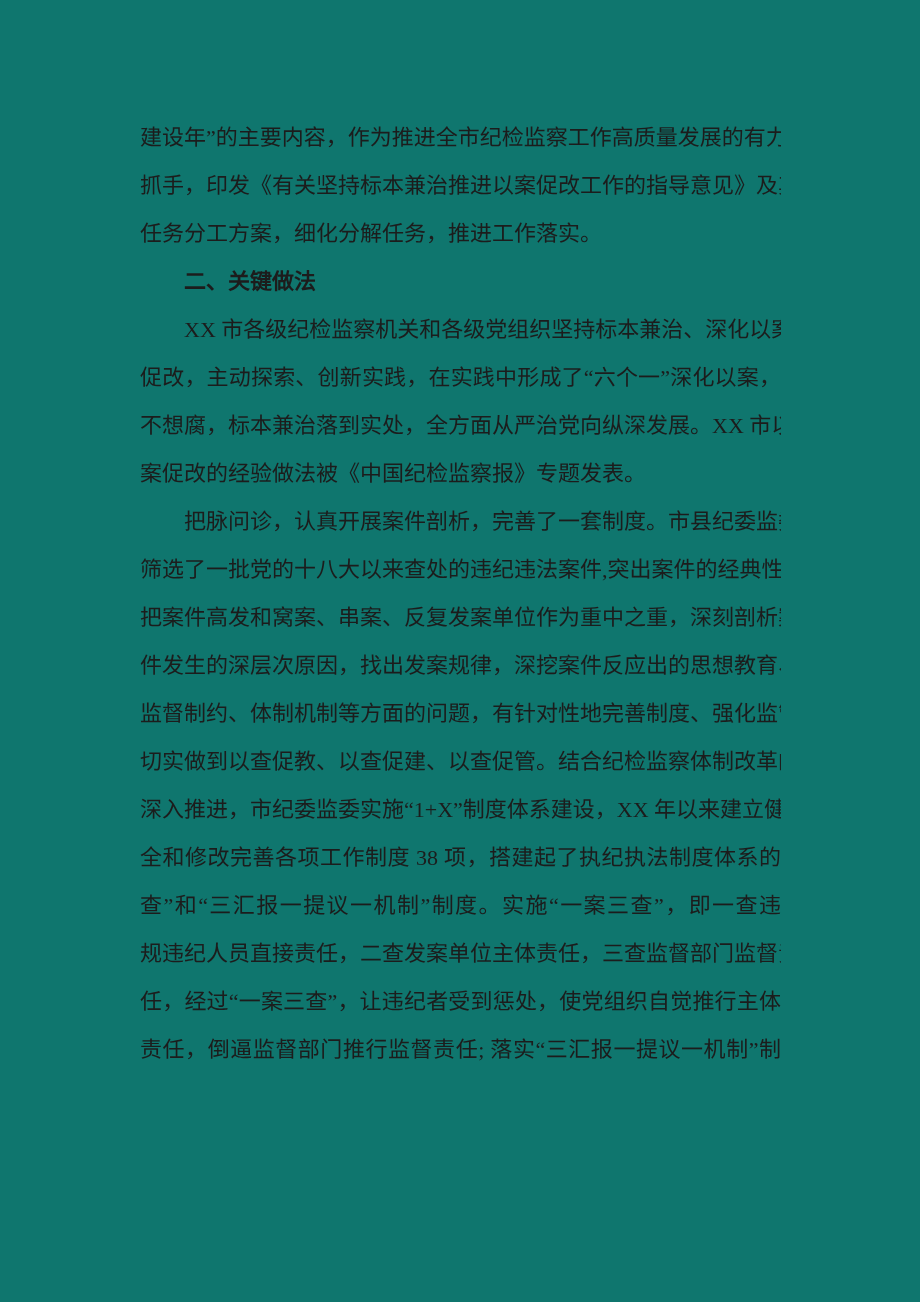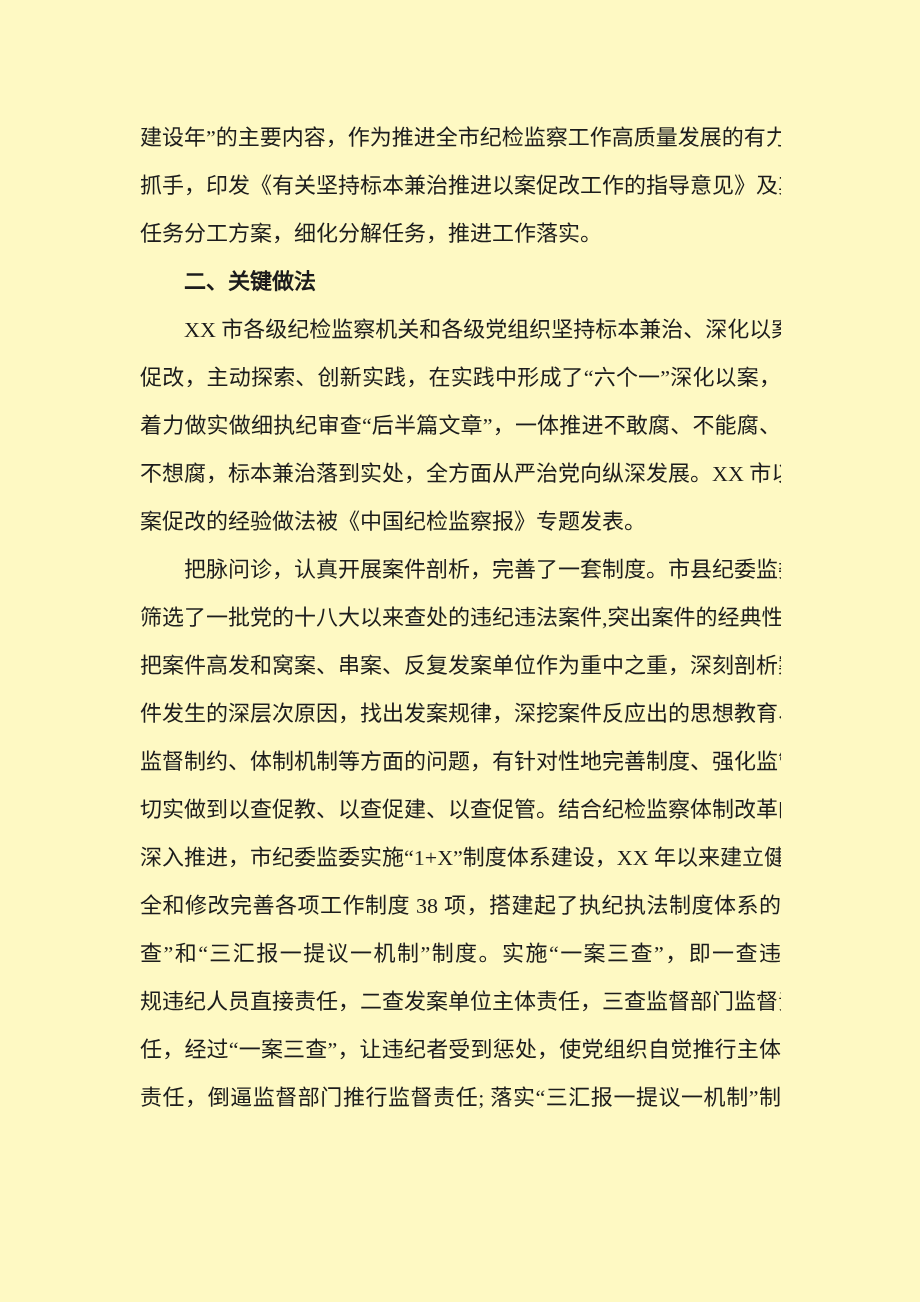--- a/index.html
+++ b/index.html
@@ -9,21 +9,21 @@
   body {
     width: 920px;
     height: 1302px;
     background: #ffffff;
     font-family: "Liberation Serif", "DejaVu Serif", serif;
   }
   .page {
     position: relative;
     width: 920px;
     height: 1302px;
-    background: #fef9c3;
+    background: #0f766e;
     overflow: hidden;
   }
   .text-block {
     position: absolute;
     left: 140px;
     top: 114px;
     width: 641px;
   }
   .line {
     height: 48px;
@@ -48,21 +48,20 @@
 <body>
 
 <div class="page">
   <div class="text-block">
       <div class="line" style="color: rgb(28, 28, 28);">建设年”的主要内容，作为推进全市纪检监察工作高质量发展的有力</div>
       <div class="line" style="color: rgb(28, 28, 28);">抓手，印发《有关坚持标本兼治推进以案促改工作的指导意见》及其</div>
       <div class="line no-justify" style="color: rgb(28, 28, 28);">任务分工方案，细化分解任务，推进工作落实。</div>
       <div class="line indent no-justify" style="color: rgb(28, 28, 28); font-weight: bold;">二、关键做法</div>
       <div class="line indent" style="color: rgb(28, 28, 28);">XX 市各级纪检监察机关和各级党组织坚持标本兼治、深化以案</div>
       <div class="line" style="color: rgb(28, 28, 28);">促改，主动探索、创新实践，在实践中形成了“六个一”深化以案，</div>
-      <div class="line" style="color: rgb(28, 28, 28);">着力做实做细执纪审查“后半篇文章”，一体推进不敢腐、不能腐、</div>
       <div class="line" style="color: rgb(28, 28, 28);">不想腐，标本兼治落到实处，全方面从严治党向纵深发展。XX 市以</div>
       <div class="line no-justify" style="color: rgb(28, 28, 28);">案促改的经验做法被《中国纪检监察报》专题发表。</div>
       <div class="line indent" style="color: rgb(28, 28, 28);">把脉问诊，认真开展案件剖析，完善了一套制度。市县纪委监委</div>
       <div class="line" style="color: rgb(28, 28, 28);">筛选了一批党的十八大以来查处的违纪违法案件,突出案件的经典性，</div>
       <div class="line" style="color: rgb(28, 28, 28);">把案件高发和窝案、串案、反复发案单位作为重中之重，深刻剖析案</div>
       <div class="line" style="color: rgb(28, 28, 28);">件发生的深层次原因，找出发案规律，深挖案件反应出的思想教育、</div>
       <div class="line" style="color: rgb(28, 28, 28);">监督制约、体制机制等方面的问题，有针对性地完善制度、强化监管，</div>
       <div class="line" style="color: rgb(28, 28, 28);">切实做到以查促教、以查促建、以查促管。结合纪检监察体制改革的</div>
       <div class="line" style="color: rgb(28, 28, 28);">深入推进，市纪委监委实施“1+X”制度体系建设，XX 年以来建立健</div>
       <div class="line" style="color: rgb(28, 28, 28);">全和修改完善各项工作制度 38 项，搭建起了执纪执法制度体系的</div>

